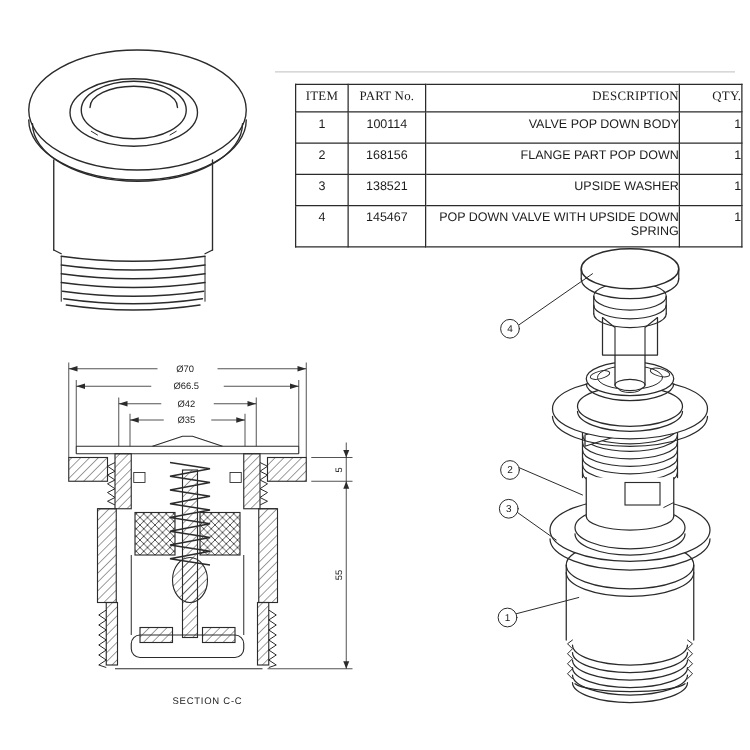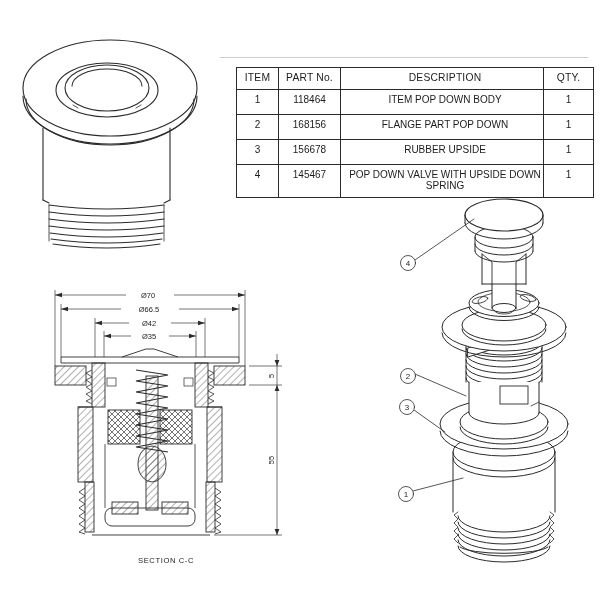--- a/index.html
+++ b/index.html
@@ -10,27 +10,27 @@
   .abs{position:absolute;}
   
   .faint-rule{left:220px;top:57px;width:368px;height:1px;background:#cbcbcb;}
   
   .parts-table{left:236px;top:67px;border-collapse:collapse;table-layout:fixed;}
   .parts-table td,.parts-table th{
     border:1.2px solid #2b2b2b;font-weight:normal;
     font-size:10px;line-height:10.5px;color:#1c1c1c;
     padding:0;vertical-align:top;overflow:hidden;
   }
-  .parts-table th{height:21px;vertical-align:middle;font-size:10.3px;letter-spacing:.2px;}
+  .parts-table th{height:21px;vertical-align:middle;font-size:10.3px;letter-spacing:.2px;font-family:Liberation Serif, serif;}
   .parts-table td{height:19px;padding-top:5px;}
   .col-item{width:41px;text-align:center;}
   .col-part{width:61px;text-align:center;margin-top:20px;}
-  .col-desc{width:196px;text-align:center;padding-left:6px !important;padding-right:42px;}
+  .col-desc{width:196px;text-align:right;padding-left:6px !important;padding-right:42px;}
   th.col-desc{padding-left:6px;}
-  .col-qty{width:49px;text-align:center;}
+  .col-qty{width:49px;text-align:right;}
   .row-tall td{height:27px;}
   svg{display:block;}
   svg text{font-family:"Liberation Sans",sans-serif;fill:#1c1c1c;}
   .dimtxt{font-size:7.5px;}
   .captxt{font-size:7.6px;letter-spacing:.6px;}
   .callouttxt{font-size:8px;}
 </style>
 </head>
 <body>
 
@@ -39,34 +39,34 @@
 <table class="abs parts-table">
   <tbody>
       <tr>
     <th class="col-item">ITEM</th>
     <th class="col-part">PART No.</th>
     <th class="col-desc">DESCRIPTION</th>
     <th class="col-qty">QTY.</th>
   </tr>
   <tr>
     <td class="col-item">1</td>
-    <td class="col-part">118464</td>
-    <td class="col-desc">ITEM POP DOWN BODY</td>
+    <td class="col-part">100114</td>
+    <td class="col-desc">VALVE POP DOWN BODY</td>
     <td class="col-qty">1</td>
   </tr>
   <tr>
     <td class="col-item">2</td>
     <td class="col-part">168156</td>
     <td class="col-desc">FLANGE PART POP DOWN</td>
     <td class="col-qty">1</td>
   </tr>
   <tr>
     <td class="col-item">3</td>
-    <td class="col-part">156678</td>
-    <td class="col-desc">RUBBER UPSIDE</td>
+    <td class="col-part">138521</td>
+    <td class="col-desc">UPSIDE WASHER</td>
     <td class="col-qty">1</td>
   </tr>
   <tr class="row-tall">
     <td class="col-item">4</td>
     <td class="col-part">145467</td>
     <td class="col-desc">POP DOWN VALVE WITH UPSIDE DOWN SPRING</td>
     <td class="col-qty">1</td>
   </tr>
 </tbody>
   </table>

